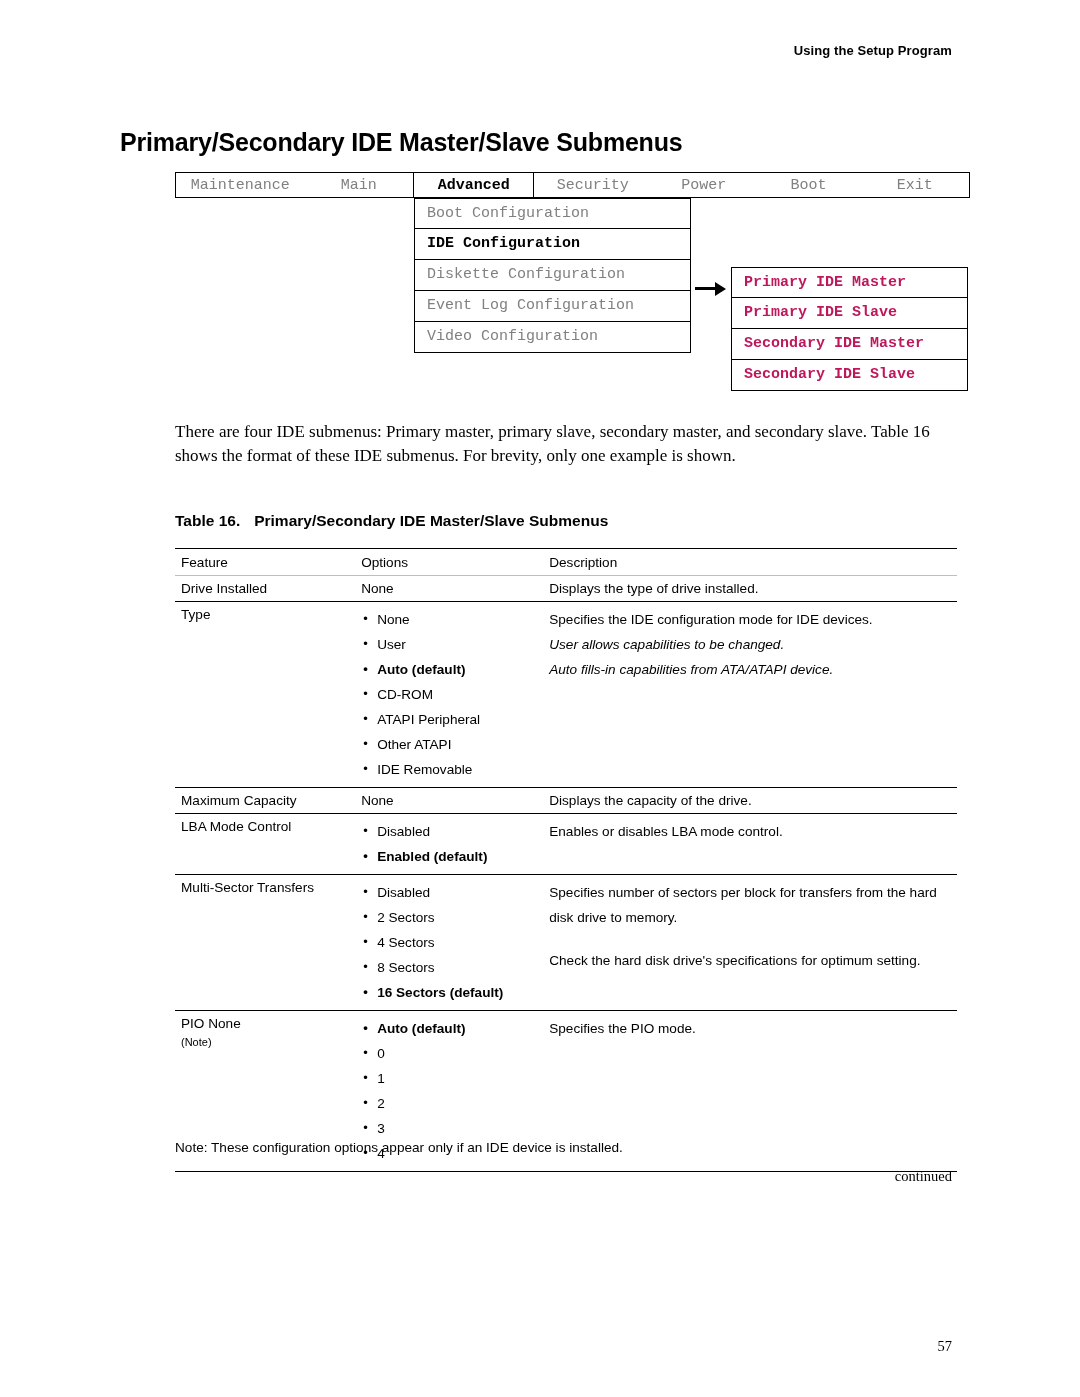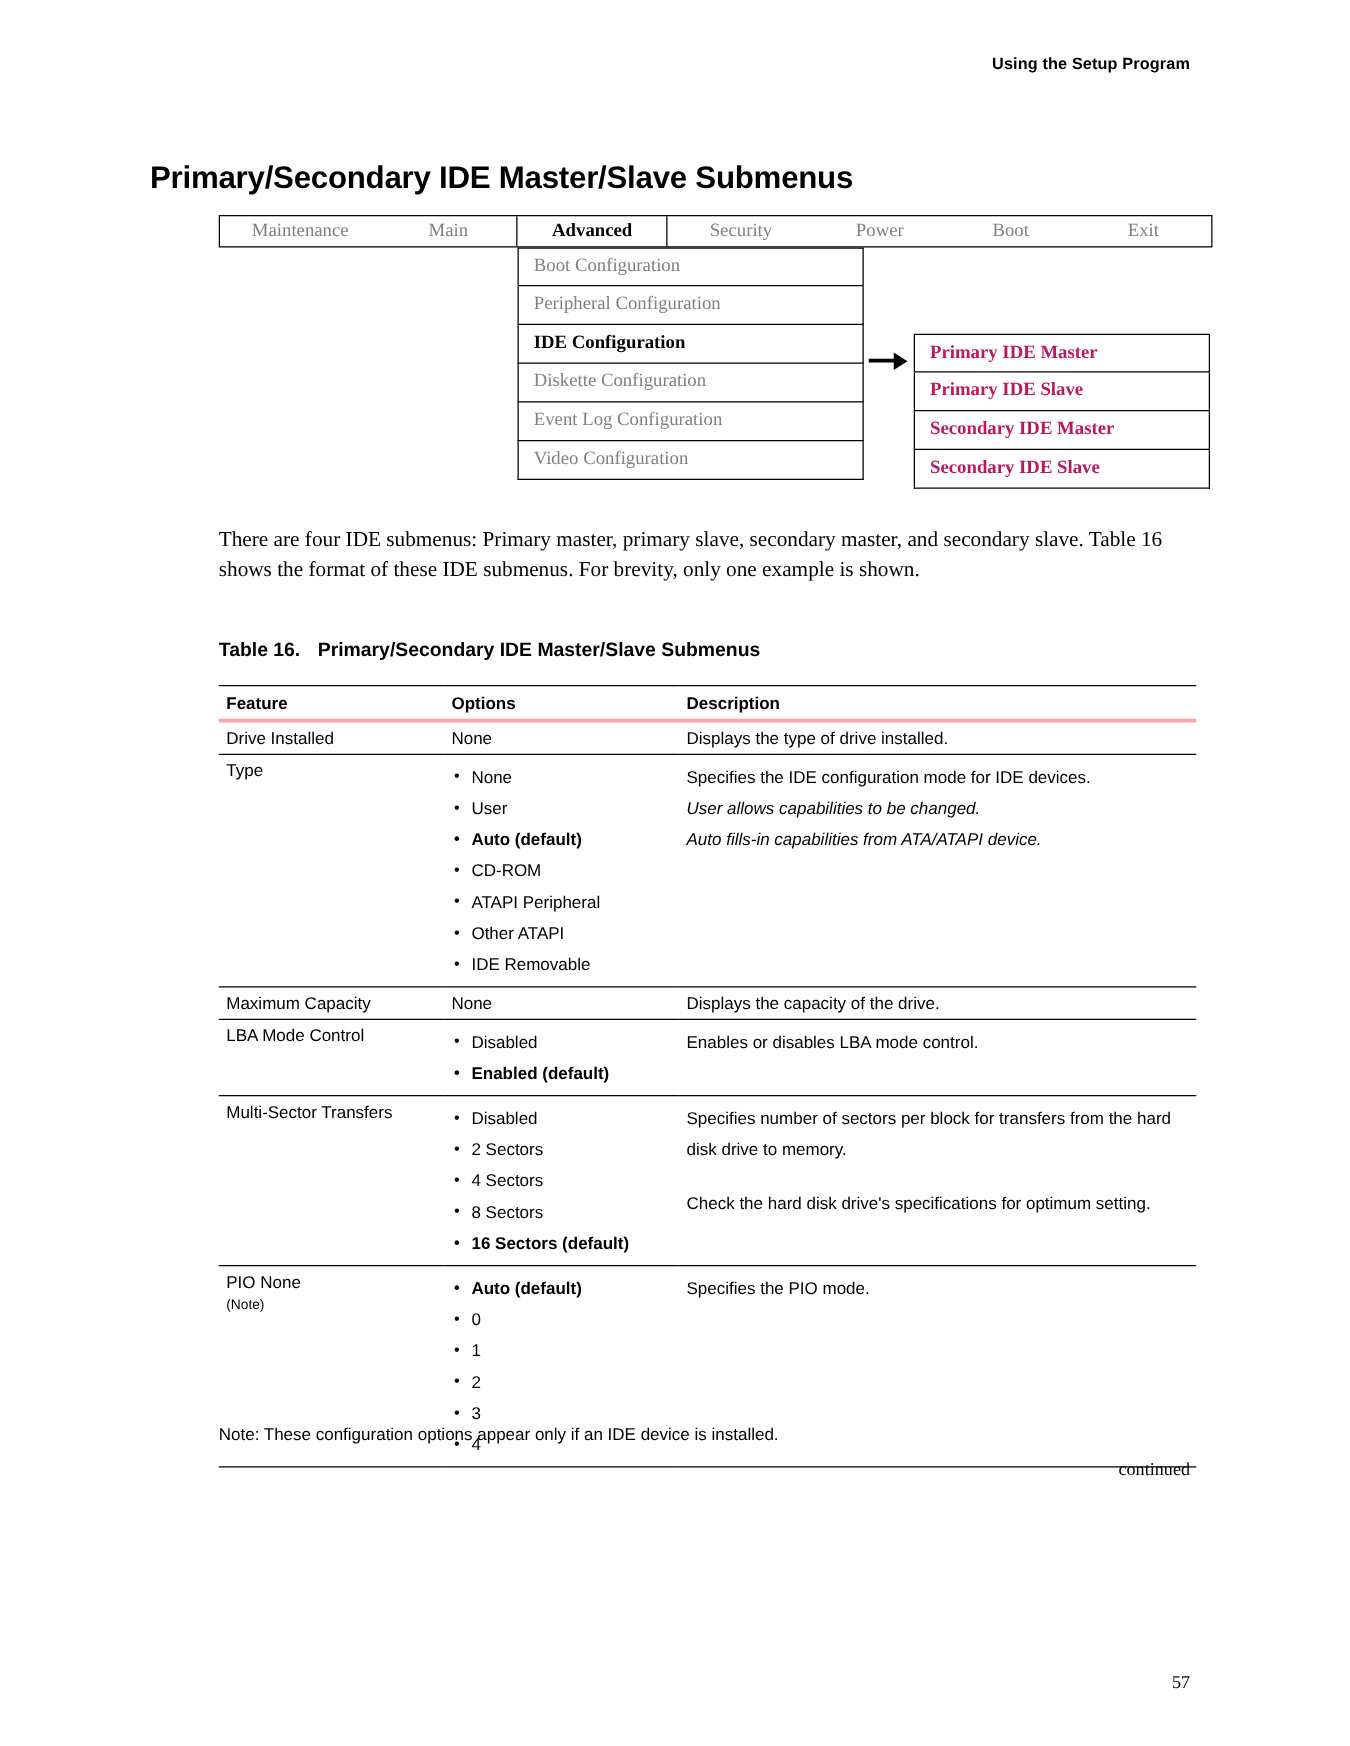--- a/index.html
+++ b/index.html
@@ -37,21 +37,21 @@
     font-weight: bold;
     letter-spacing: -0.2px;
   }
 
   
   .menu-wrap {
     position: absolute;
     left: 175px;
     top: 172px;
     width: 795px;
-    font-family: Liberation Serif, serif;
+    font-family: Liberation Mono, monospace;
     font-size: 15px;
   }
   .menubar {
     display: flex;
     border: 1px solid #000;
     height: 26px;
     align-items: stretch;
     box-sizing: border-box;
   }
   .menubar .mi {
@@ -153,23 +153,23 @@
     border-collapse: collapse;
     font-size: 13.6px;
   }
   table.data th, table.data td {
     text-align: left;
     vertical-align: top;
     padding: 5px 8px 5px 6px;
     border: none;
   }
   table.data thead th {
-    font-weight: bold;
+    font-weight: normal;
     border-top: 1.6px solid #000;
-    border-bottom: 3px solid #fca5a5;
+    border-bottom: 1px solid #fca5a5;
     padding-top: 6px;
     padding-bottom: 5px;
     margin-top: 16px;
   }
   table.data tbody tr > * {
     border-bottom: 1px solid #000;
   }
   .c-feature { width: 176px; }
   .c-options { width: 177px; }
   .c-desc { width: 429px; }
@@ -232,21 +232,20 @@
       <div class="mi m1">Main</div>
       <div class="mi m2 active">Advanced</div>
       <div class="mi m3">Security</div>
       <div class="mi m4">Power</div>
       <div class="mi m5">Boot</div>
       <div class="mi m6">Exit</div>
     </div>
 
     <div class="col-left">
       <div class="cell">Boot Configuration</div>
-      <div class="cell">Peripheral Configuration</div>
       <div class="cell bold">IDE Configuration</div>
       <div class="cell">Diskette Configuration</div>
       <div class="cell">Event Log Configuration</div>
       <div class="cell">Video Configuration</div>
     </div>
 
     <div class="arrow">
       <div class="shaft"></div>
       <div class="head"></div>
     </div>

